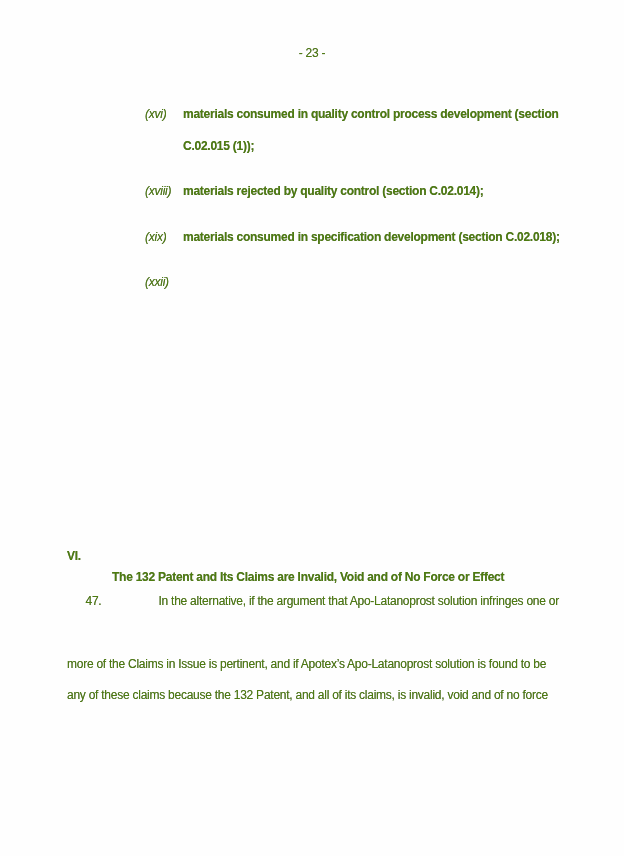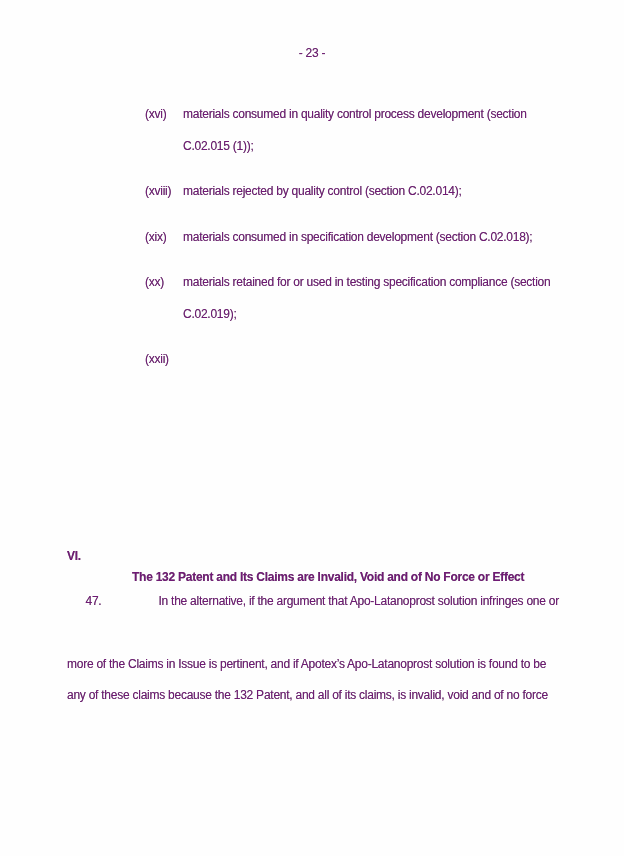--- a/index.html
+++ b/index.html
@@ -9,21 +9,21 @@
   }
   .page {
     position: relative;
     width: 624px;
     height: 856px;
     background: #fefefe;
     overflow: hidden;
     font-family: "Liberation Sans", sans-serif;
     font-size: 12px;
     letter-spacing: -0.25px;
-    color: #701a75;
+    color: #4d7c0f;
     text-shadow: 0 0 0.4px rgba(30,30,30,0.55);
   }
 
   
   .page-number {
     position: absolute;
     top: 46px;
     left: 0;
     width: 100%;
     text-align: center;
@@ -39,35 +39,36 @@
   .roman-item {
     display: flex;
     align-items: flex-start;
     margin-bottom: 14px;
   }
   .roman-item .item-label {
     flex: none;
     width: 38px;
     line-height: 31.5px;
     white-space: pre;
+    font-style: italic;
   }
   .roman-item .item-text {
     line-height: 31.5px;
     white-space: pre;
+    font-weight: bold;
   }
 
   
   .section-heading {
     position: absolute;
     top: 541px;
     left: 67px;
     display: flex;
     font-weight: bold;
     line-height: 31.5px;
-    gap: 20px;
   }
   .section-heading .heading-number {
     flex: none;
     width: 45px;
   }
   .section-heading .heading-text {
     white-space: pre;
     margin-top: 21px;
   }
 
@@ -106,25 +107,20 @@
     <div class="roman-item">
       <span class="item-label">(xviii)</span>
       <span class="item-text">materials rejected by quality control (section C.02.014);</span>
     </div>
 
     <div class="roman-item">
       <span class="item-label">(xix)</span>
       <span class="item-text">materials consumed in specification development (section C.02.018);</span>
     </div>
 
-    <div class="roman-item">
-      <span class="item-label">(xx)</span>
-      <span class="item-text">materials retained for or used in testing specification compliance (section
-C.02.019);</span>
-    </div>
 
 
     <div class="roman-item">
       <span class="item-label">(xxii)</span>
     </div>
 
   </div>
 
   <div class="section-heading">
     <span class="heading-number">VI.</span>

